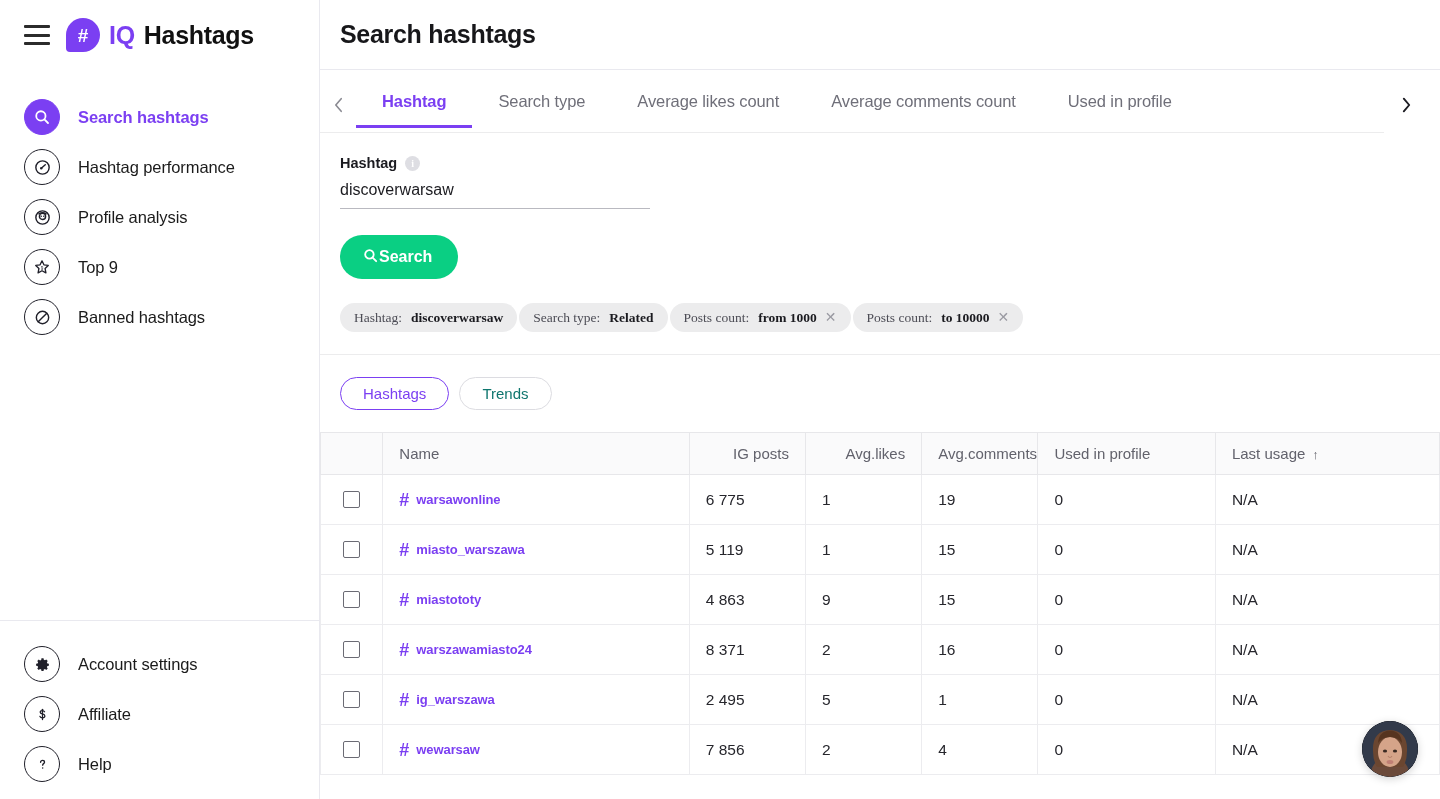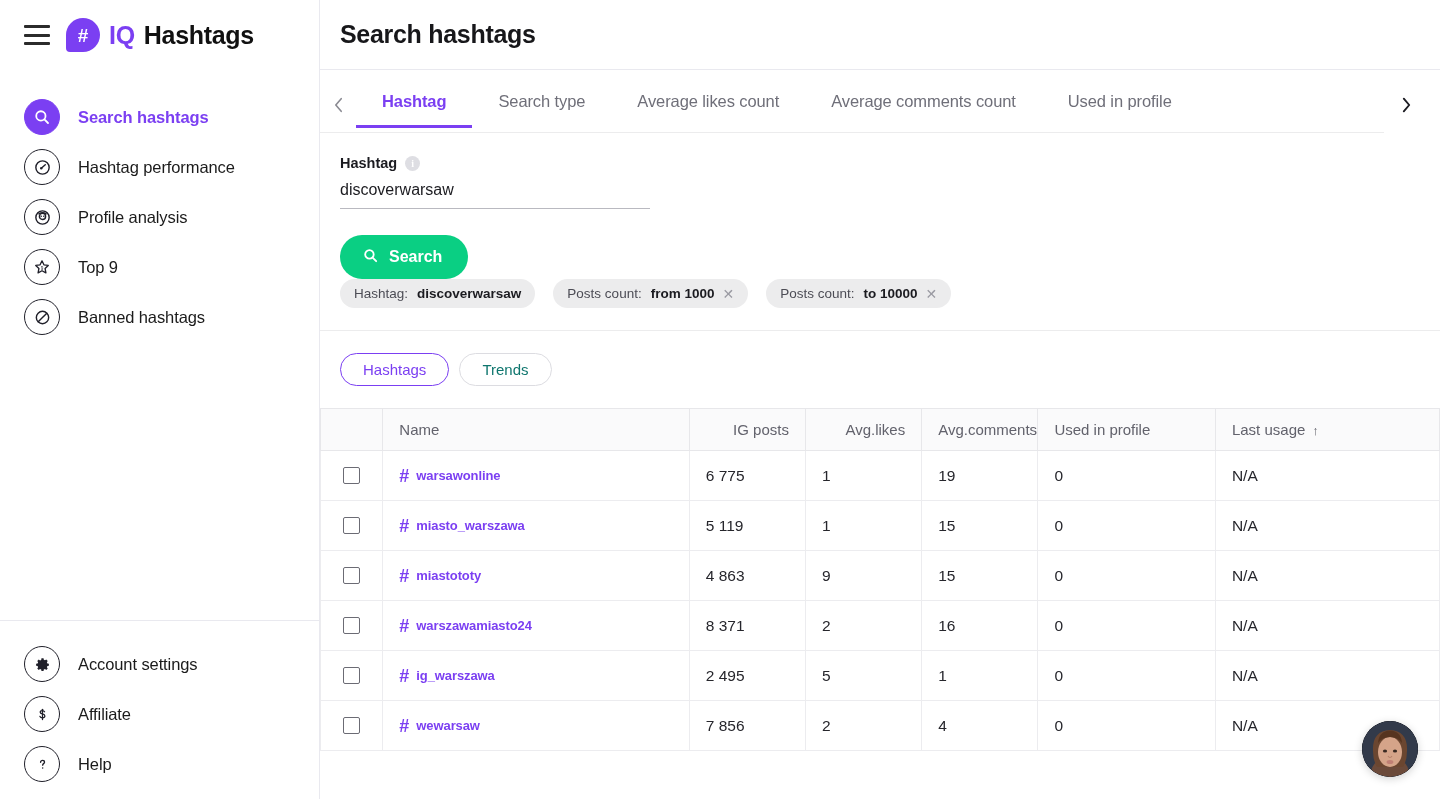--- a/index.html
+++ b/index.html
@@ -126,30 +126,30 @@
   }
   .text-input {
     width: 310px; margin-top: 6px;
     border: none; border-bottom: 1px solid #b9b9c0;
     font-size: 16px; color: #1b1b20; padding: 4px 0 9px 0;
     font-family: "Liberation Sans", sans-serif;
     background: transparent; outline: none;
   }
   .search-btn {
     margin-top: 26px;
-    display: inline-flex; align-items: center; gap: 10px;
+    display: inline-flex; align-items: center; 
     background: #0ACF83; color: #fff;
     border: none; border-radius: 24px;
     height: 44px; padding: 0 26px 0 22px;
     font-size: 16px; font-weight: 600; cursor: pointer;
     font-family: "Liberation Sans", sans-serif;
   }
 
   
-  .chips { display: flex; gap: 18px; flex-wrap: wrap; }
+  .chips { display: flex; gap: 2px; margin-top: 24px; flex-wrap: wrap; font-family: Liberation Serif, serif; }
   .chip {
     display: inline-flex; align-items: center; gap: 9px;
     background: #ececed; border-radius: 16px;
     height: 29px; padding: 0 14px;
     font-size: 13.5px; color: #4c4c55; white-space: nowrap;
   }
   .chip b { color: #1b1b20; font-weight: 700; }
   .chip-x { color: #9a9aa2; font-size: 14px; cursor: pointer; line-height: 1; margin-left: -1px; }
   .chips-rule { border-bottom: 1px solid #ececed; margin-top: 22px; }
 
@@ -356,20 +356,24 @@
             </span>
             <span>Search</span>
           </button>
         </div>
 
         
         <div class="chips">
           <span class="chip">
             <span>Hashtag:</span>
             <b>discoverwarsaw</b>
+          </span>
+          <span class="chip">
+            <span>Search type:</span>
+            <b>Related</b>
           </span>
           <span class="chip">
             <span>Posts count:</span>
             <b>from 1000</b>
             <span class="chip-x">✕</span>
           </span>
           <span class="chip">
             <span>Posts count:</span>
             <b>to 10000</b>
             <span class="chip-x">✕</span>

